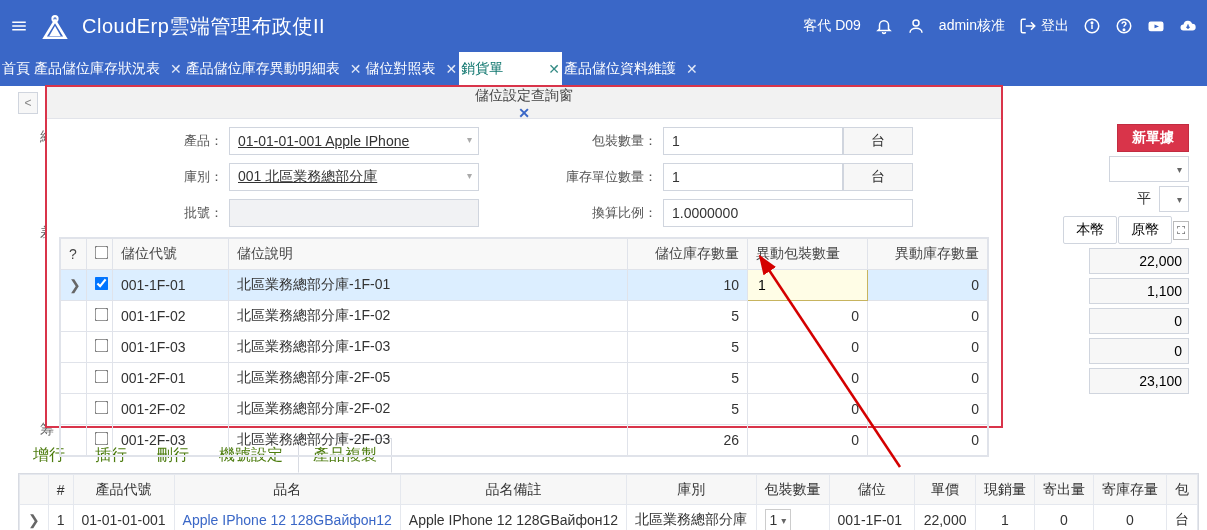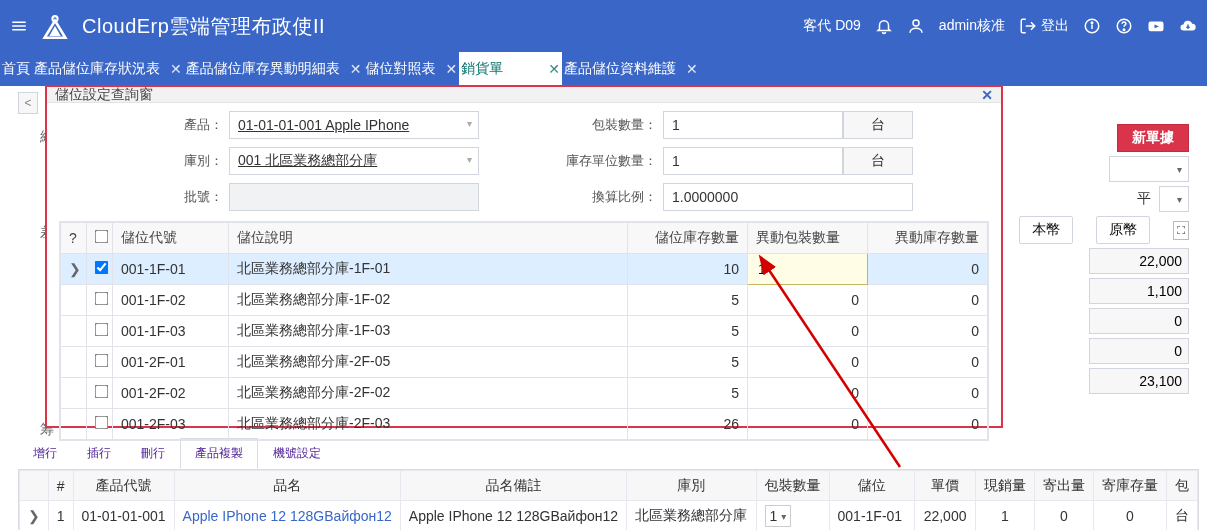--- a/index.html
+++ b/index.html
@@ -24,21 +24,21 @@
   .rightstack { position: absolute; right: 18px; top: 124px; display: flex; flex-direction: column; gap: 4px; align-items: flex-end; z-index: 0; }
   .rightstack .row { display: flex; align-items: center; gap: 8px; }
   .rightstack input[type=text] { border: 1px solid #d0d5de; background: #f7f7f7; height: 26px; width: 100px; text-align: right; padding: 0 6px; }
   .pillbtn { border: 1px solid #d0d5de; background: #fff; height: 28px; padding: 0 12px; border-radius: 2px; display: inline-flex; align-items: center; }
   .newbtn  { background: #d9344a; color: #fff; border: 1px solid #c22c41; height: 28px; padding: 0 14px; font-weight: 600; }
   .caretfield { border: 1px solid #d0d5de; background: #fff; height: 26px; width: 80px; display: flex; align-items: center; justify-content: flex-end; padding-right: 6px; }
   .caretfield::after { content: "▾"; margin-left: 6px; font-size: 10px; color: #666; }
 
   
   .modal-frame { position: absolute; left: 45px; top: 85px; width: 958px; height: 343px; border: 2px solid #d9344a; background: #fff; z-index: 2; }
-  .modal-head { display: flex; align-items: center; justify-content: space-between; background: #f2f2f2; border-bottom: 1px solid #e2e4ea; height: 16px; padding: 0 8px; font-size: 13px; color: #444; }
+  .modal-head { display: flex; align-items: center; justify-content: space-between; background: #f2f2f2; border-bottom: 1px solid #e2e4ea; height: 32px; padding: 0 8px; font-size: 13px; color: #444; flex-direction: column; }
   .modal-head .x { color: #3a67c7; font-weight: 700; cursor: pointer; }
   .modal-body { padding: 8px 12px 0 12px; }
 
   .form-rows { display: grid; grid-template-columns: 170px 250px 44px 140px 180px 70px; row-gap: 8px; align-items: center; margin-bottom: 10px; }
   .form-rows .lbl { text-align: right; padding-right: 6px; color: #555; font-size: 13px; }
   .form-rows .field { border: 1px solid #d0d5de; background: #fff; height: 28px; display: flex; align-items: center; padding: 0 8px; }
   .form-rows .field.select { padding-right: 20px; position: relative; text-decoration: underline; }
   .form-rows .field.select::after { content: "▾"; position: absolute; right: 6px; top: 6px; color: #aaa; font-size: 10px; }
   .form-rows .num { text-align: right; }
   .form-rows .unit { border: 1px solid #d0d5de; background: #f7f7f7; height: 28px; display: flex; align-items: center; justify-content: center; }
@@ -58,21 +58,21 @@
   .col-chk { width: 26px; }
   .col-code { width: 116px; }
   .col-qty { width: 120px; }
   .col-editable { width: 120px; }
 
   
   svg.arrow { position: absolute; left: 755px; top: 252px; z-index: 3; pointer-events: none; }
 
   
   .subtabs { display: flex; align-items: center; border-bottom: 1px solid #d8dbe2; margin-top: 6px; }
-  .subtabs .stab { padding: 6px 14px; font-size: 12px; color: #4c1d95; border: 1px solid transparent; }
+  .subtabs .stab { padding: 6px 14px; font-size: 16px; color: #4d7c0f; border: 1px solid transparent; }
   .subtabs .stab.active { border: 1px solid #d8dbe2; border-bottom-color: #fff; background: #fff; }
   .detail { border: 1px solid #d8dbe2; border-top: 0; }
   .detail table { border-collapse: collapse; width: 100%; }
   .detail th, .detail td { border: 1px solid #e5e8ee; padding: 4px 8px; font-size: 14px; height: 30px; white-space: nowrap; overflow: hidden; }
   .detail th { background: #f7f7f7; font-weight: 400; }
   .detail .link { color: #3a67c7; }
   .detail .num { text-align: center; }
   .smallselect { display:inline-flex; align-items:center; border:1px solid #ccc; padding:0 4px; height:22px; }
   .smallselect::after { content:"▾"; font-size:10px; color:#666; margin-left:4px; }
 
@@ -178,21 +178,21 @@
 <span style="position:absolute;left:40px;top:224px;color:#666;">差</span>
 <span style="position:absolute;left:40px;top:421px;color:#666;">筹</span>
 
 <div class="rightstack">
   <button class="newbtn">新單據</button>
   <div class="caretfield"></div>
   <div class="row">
       <span>平</span>
       <div class="caretfield" style="width:30px"></div>
     </div>
-  <div class="row" style="gap:23px;">
+  <div class="row" style="gap:1px;">
     <button class="pillbtn">本幣</button>
     <button class="pillbtn">原幣</button>
     <span style="border:1px solid #bbb;padding:2px 3px;font-size:11px;">⛶</span>
   </div>
   <input type="text" value="22,000" style="">
   <input type="text" value="1,100" style="">
   <input type="text" value="0" style="">
   <input type="text" value="0" style="">
   <input type="text" value="23,100" style="">
 </div>
@@ -327,22 +327,22 @@
       </marker>
     </defs>
   <line x1="145" y1="215" x2="12" y2="15" stroke="#d40000" stroke-width="2.5" marker-end="url(#ah)"></line>
 </svg>
 
 <div style="position:absolute; left:18px; top:432px; right:8px;">
   <div class="subtabs">
     <div class="stab">增行</div>
     <div class="stab">插行</div>
     <div class="stab">刪行</div>
+    <div class="stab">機號設定</div>
     <div class="stab active">產品複製</div>
-    <div class="stab">機號設定</div>
   </div>
   <div class="detail">
     <table>
       <thead>
         <tr>
           <th style="width:22px"></th>
           <th style="width:20px">#</th>
           <th style="width:100px">產品代號</th>
           <th style="width:225px">品名</th>
           <th style="width:220px">品名備註</th>

